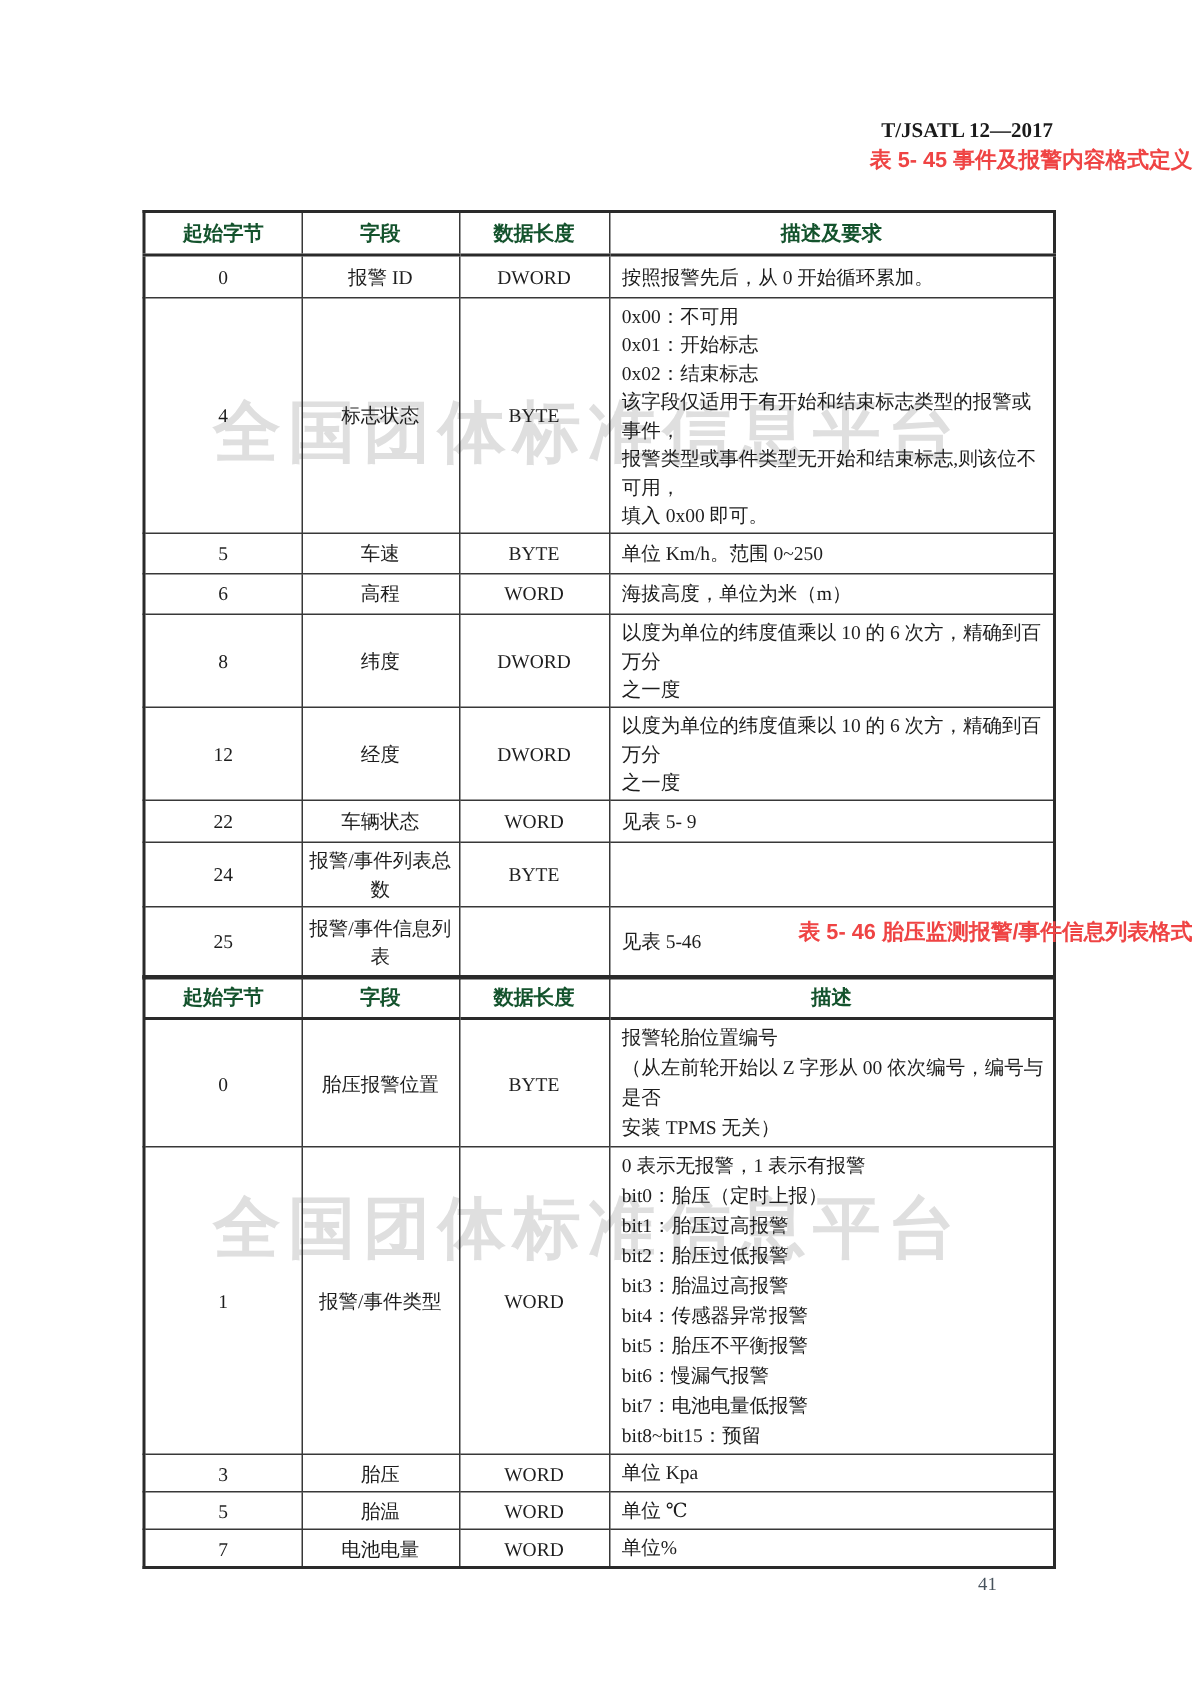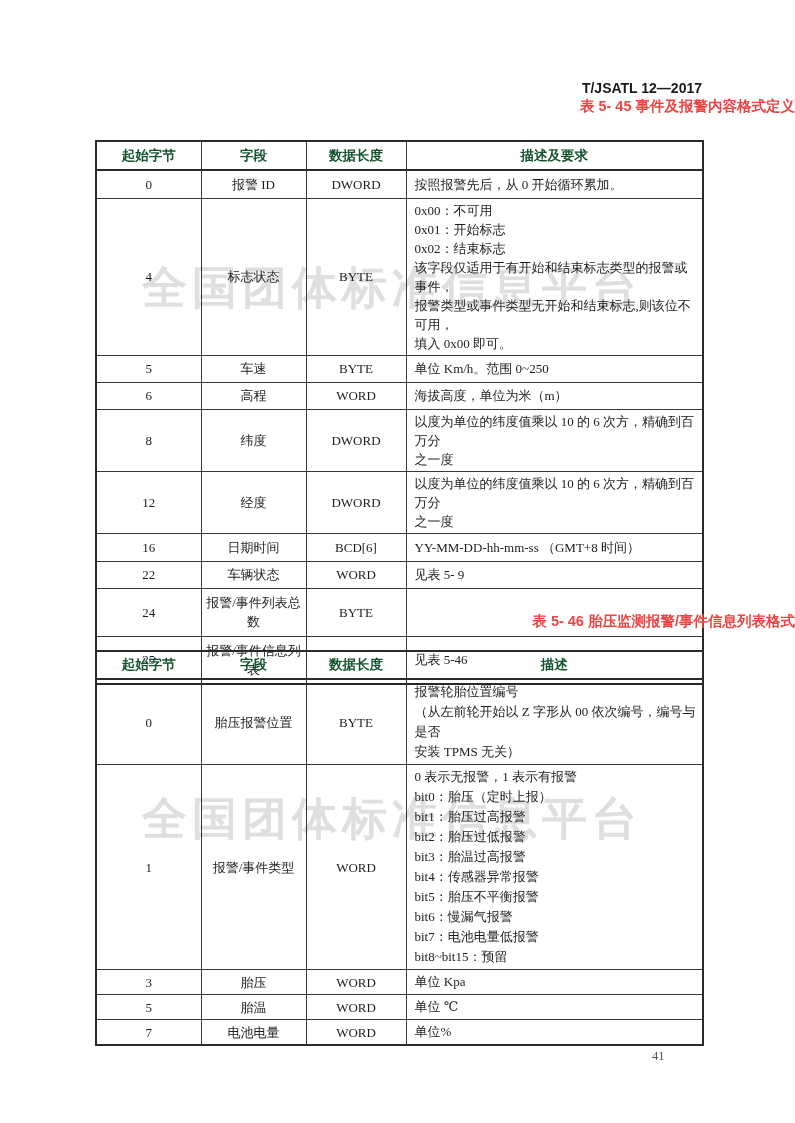--- a/index.html
+++ b/index.html
@@ -28,21 +28,21 @@
     white-space: nowrap;
     z-index: 0;
     user-select: none;
   }
   .wm1 { top: 258px; }
   .wm2 { top: 789px; }
   .doc-code {
     position: absolute;
     top: 80px;
     right: 93px;
-    font-family: Liberation Sans, sans-serif;
+    font-family: Liberation Serif, serif;
     font-size: 14px;
     font-weight: bold;
     color: #1a1a1a;
     z-index: 2;
   }
   .table-title {
     position: absolute;
     left: 0;
     width: 795px;
     text-align: right;
@@ -204,28 +204,20 @@
         <tr>
           <td class="c-start">12</td>
           <td class="c-field">经度</td>
           <td class="c-length">DWORD</td>
           <td class="c-desc">
             <div class="desc-line">以度为单位的纬度值乘以 10 的 6 次方，精确到百万分</div>
             <div class="desc-line">之一度</div>
           </td>
         </tr>
         <tr>
-          <td class="c-start">16</td>
-          <td class="c-field">日期时间</td>
-          <td class="c-length">BCD[6]</td>
-          <td class="c-desc">
-            <div class="desc-line">YY-MM-DD-hh-mm-ss （GMT+8 时间）</div>
-          </td>
-        </tr>
-        <tr>
           <td class="c-start">22</td>
           <td class="c-field">车辆状态</td>
           <td class="c-length">WORD</td>
           <td class="c-desc">
             <div class="desc-line">见表 5- 9</div>
           </td>
         </tr>
         <tr>
           <td class="c-start">24</td>
           <td class="c-field">报警/事件列表总数</td>

